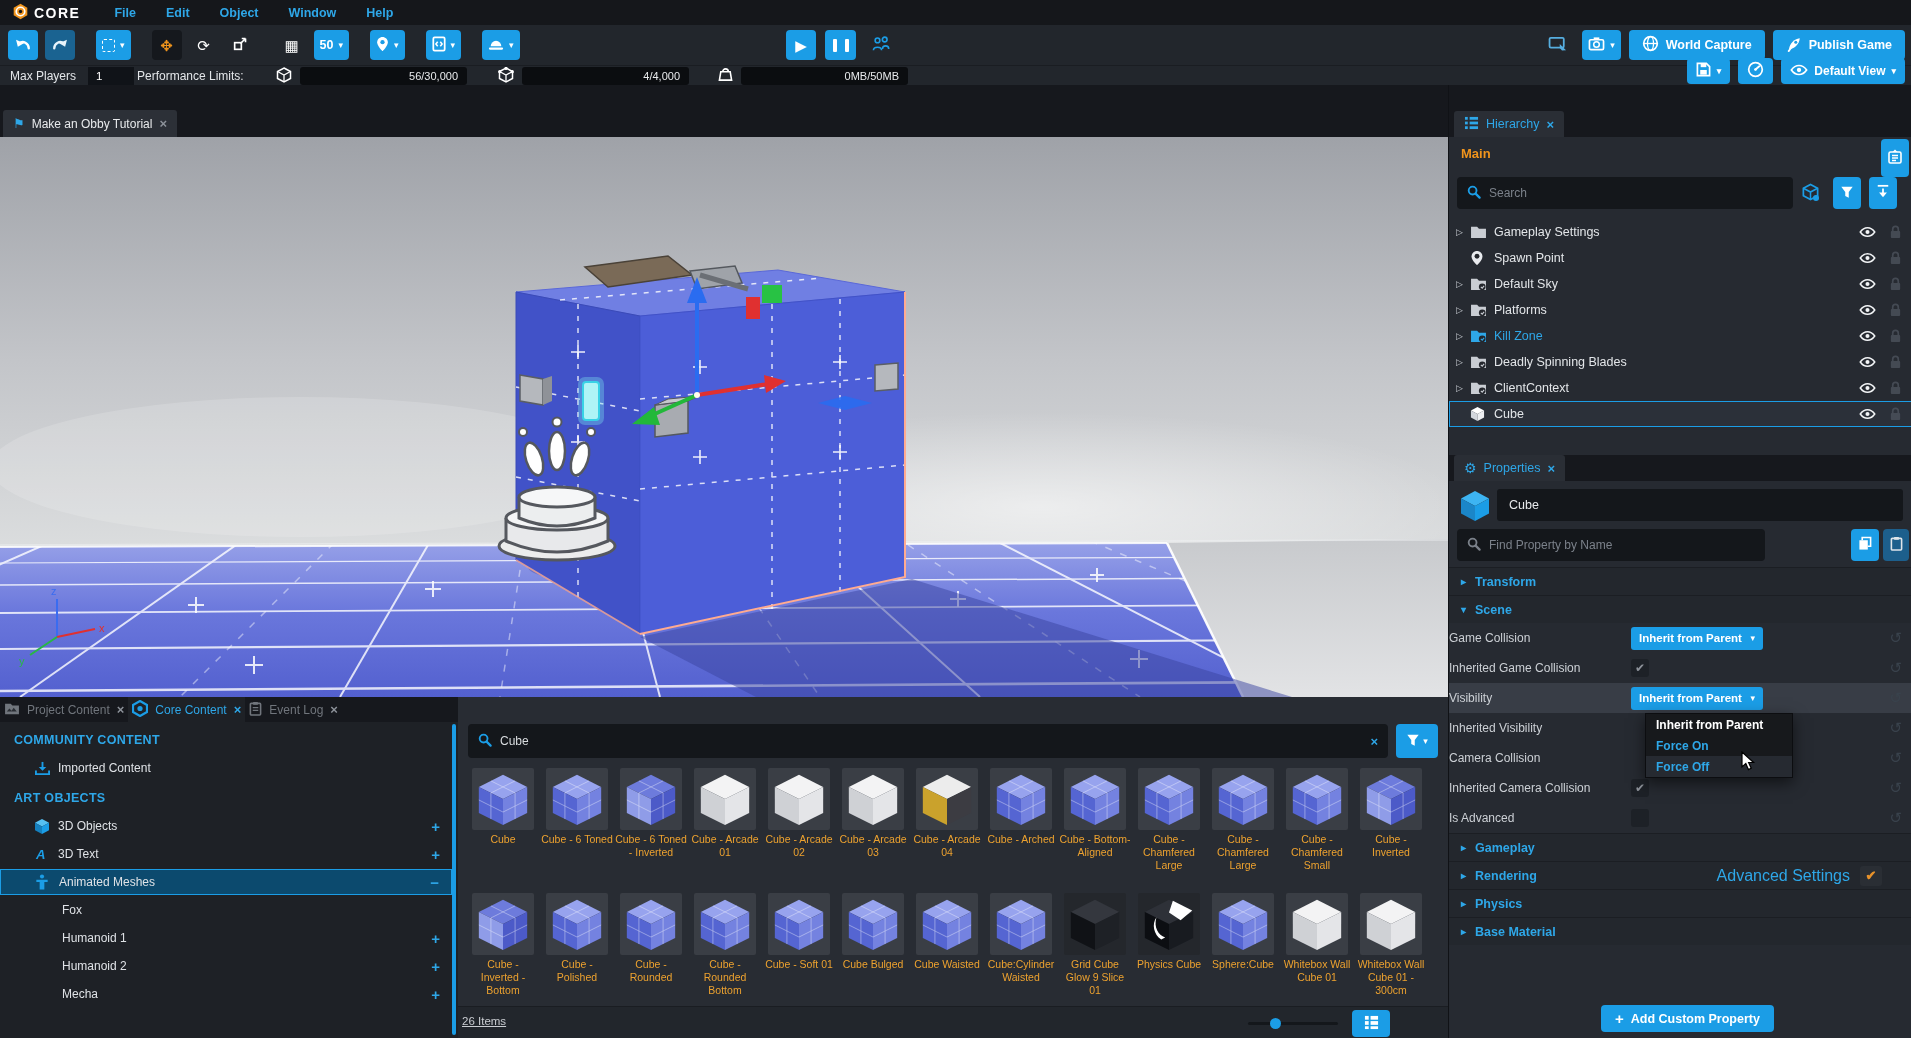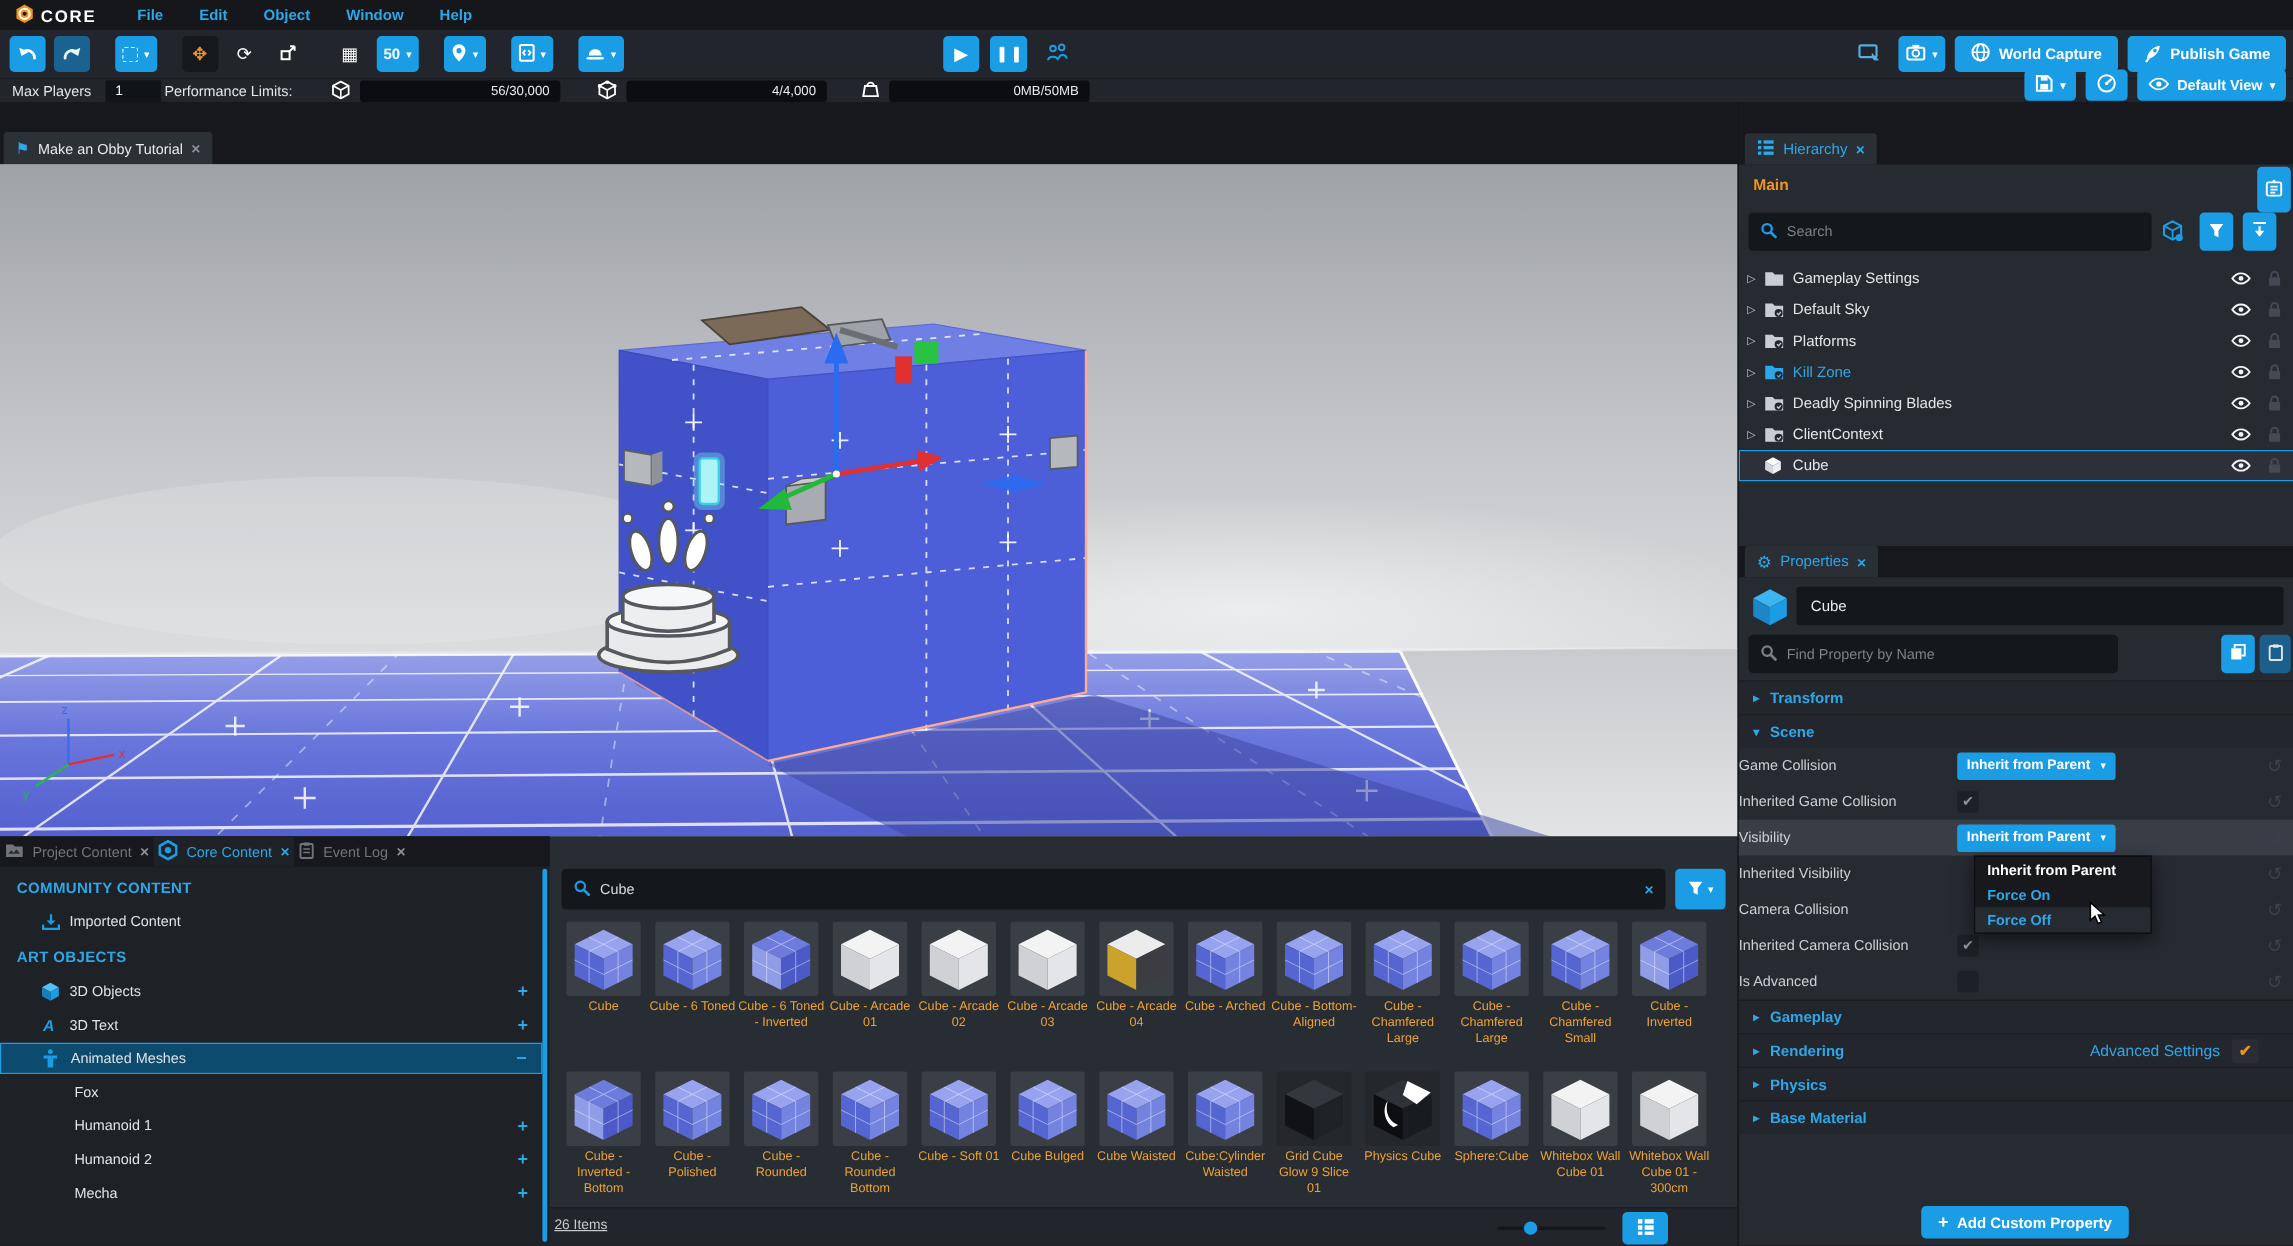--- a/index.html
+++ b/index.html
@@ -114,21 +114,21 @@
   #prop-body { position:absolute; left:0; top:396px; width:463px; height:557px; }
   #prop-name-row { position:absolute; left:0; top:8px; width:463px; height:34px; }
   #prop-cube-ic { position:absolute; left:10px; top:0px; }
   #prop-name-input { position:absolute; left:48px; top:0; width:406px; height:32px; background:#14171b; border-radius:3px; color:#e8eaec; font-size:12.5px; display:flex; align-items:center; padding:0 12px; }
   #prop-search-row { position:absolute; left:0; top:48px; width:463px; height:32px; }
   #prop-searchbox { position:absolute; left:8px; top:0; width:308px; height:32px; }
   #prop-copy { position:absolute; left:402px; top:0; }
   #prop-paste { position:absolute; left:434px; top:0; width:26px; }
   .psec { position:absolute; left:0; width:463px; height:28px; background:#23272d; border-top:1px solid #1b1e23; display:flex; align-items:center; gap:9px; padding-left:12px; color:#2ea7e8; font-weight:bold; font-size:12.5px; }
   .scaret { font-size:10px; color:#2ea7e8; }
-  #adv-label { position:absolute; right:62px; font-weight:normal; font-size:13px; color:#2ea7e8; }
+  #adv-label { position:absolute; right:62px; font-weight:normal; font-size:16px; color:#2ea7e8; }
   #adv-check { position:absolute; right:30px; width:22px; height:20px; background:#2a2e34; border-radius:3px; display:flex; align-items:center; justify-content:center; color:#e8922a; font-size:13px; }
   #prop-rows { position:absolute; left:0; top:142px; width:463px; }
   .prow { height:30px; display:flex; align-items:center; position:relative; }
   .prow.hl { background:#383d46; }
   .plabel { width:182px; color:#ccd0d5; font-size:12px; }
   .pctl { display:flex; align-items:center; }
   .pdrop { width:132px; height:23px; background:#1b9de6; border-radius:3px; display:flex; align-items:center; justify-content:space-between; padding:0 8px; }
   .pdrop-l { color:#fff; font-size:11.5px; font-weight:bold; }
   .pcheck { width:18px; height:18px; background:#1d2127; border-radius:3px; display:flex; align-items:center; justify-content:center; color:#8e939b; font-size:12px; }
   .preset { position:absolute; right:10px; color:#39424c; font-size:15px; }
@@ -1091,20 +1091,42 @@
           </svg>
         </span>
         <span class="hlock">
           <svg width="13" height="14" viewBox="0 0 14 15">
             <rect x="2" y="6.5" width="10" height="7.5" rx="1" fill="#4a505a"></rect>
             <path d="M4 6.5 V4.5 a3 3 0 0 1 6 0 V6.5" fill="none" stroke="#4a505a" stroke-width="1.8"></path>
           </svg>
         </span>
       </div>
       <div class="hrow">
+        <span class="hcaret"></span>
+        <span class="hicon">
+          <svg width="14" height="16" viewBox="0 0 14 17">
+            <path d="M7 1 C3.8 1 1.2 3.6 1.2 6.8 C1.2 11 7 16 7 16 C7 16 12.8 11 12.8 6.8 C12.8 3.6 10.2 1 7 1 Z" fill="#e8eaee"></path>
+            <circle cx="7" cy="6.6" r="2.6" fill="#23262c"></circle>
+          </svg>
+        </span>
+        <span class="hlabel">Spawn Point</span>
+        <span class="heye">
+          <svg width="17" height="12" viewBox="0 0 20 13">
+            <path d="M10 1.5 C5 1.5 1.5 6.5 1.5 6.5 C1.5 6.5 5 11.5 10 11.5 C15 11.5 18.5 6.5 18.5 6.5 C18.5 6.5 15 1.5 10 1.5 Z" fill="none" stroke="#f2f4f6" stroke-width="1.8"></path>
+            <circle cx="10" cy="6.5" r="2.4" fill="#f2f4f6"></circle>
+          </svg>
+        </span>
+        <span class="hlock">
+          <svg width="13" height="14" viewBox="0 0 14 15">
+            <rect x="2" y="6.5" width="10" height="7.5" rx="1" fill="#4a505a"></rect>
+            <path d="M4 6.5 V4.5 a3 3 0 0 1 6 0 V6.5" fill="none" stroke="#4a505a" stroke-width="1.8"></path>
+          </svg>
+        </span>
+      </div>
+      <div class="hrow">
         <span class="hcaret">▷</span>
         <span class="hicon">
           <svg width="17" height="14" viewBox="0 0 18 15">
             <path d="M1 2 H7.5 L9.5 4 H17 V14 H1 Z" fill="#c9cdd3"></path>
             <circle cx="13" cy="10.5" r="3.6" fill="#23262c"></circle>
             <path d="M11.5 10.5 L13 12 L15 9.5" stroke="#c9cdd3" stroke-width="1.2" fill="none"></path>
           </svg>
         </span>
         <span class="hlabel">Default Sky</span>
         <span class="heye">

